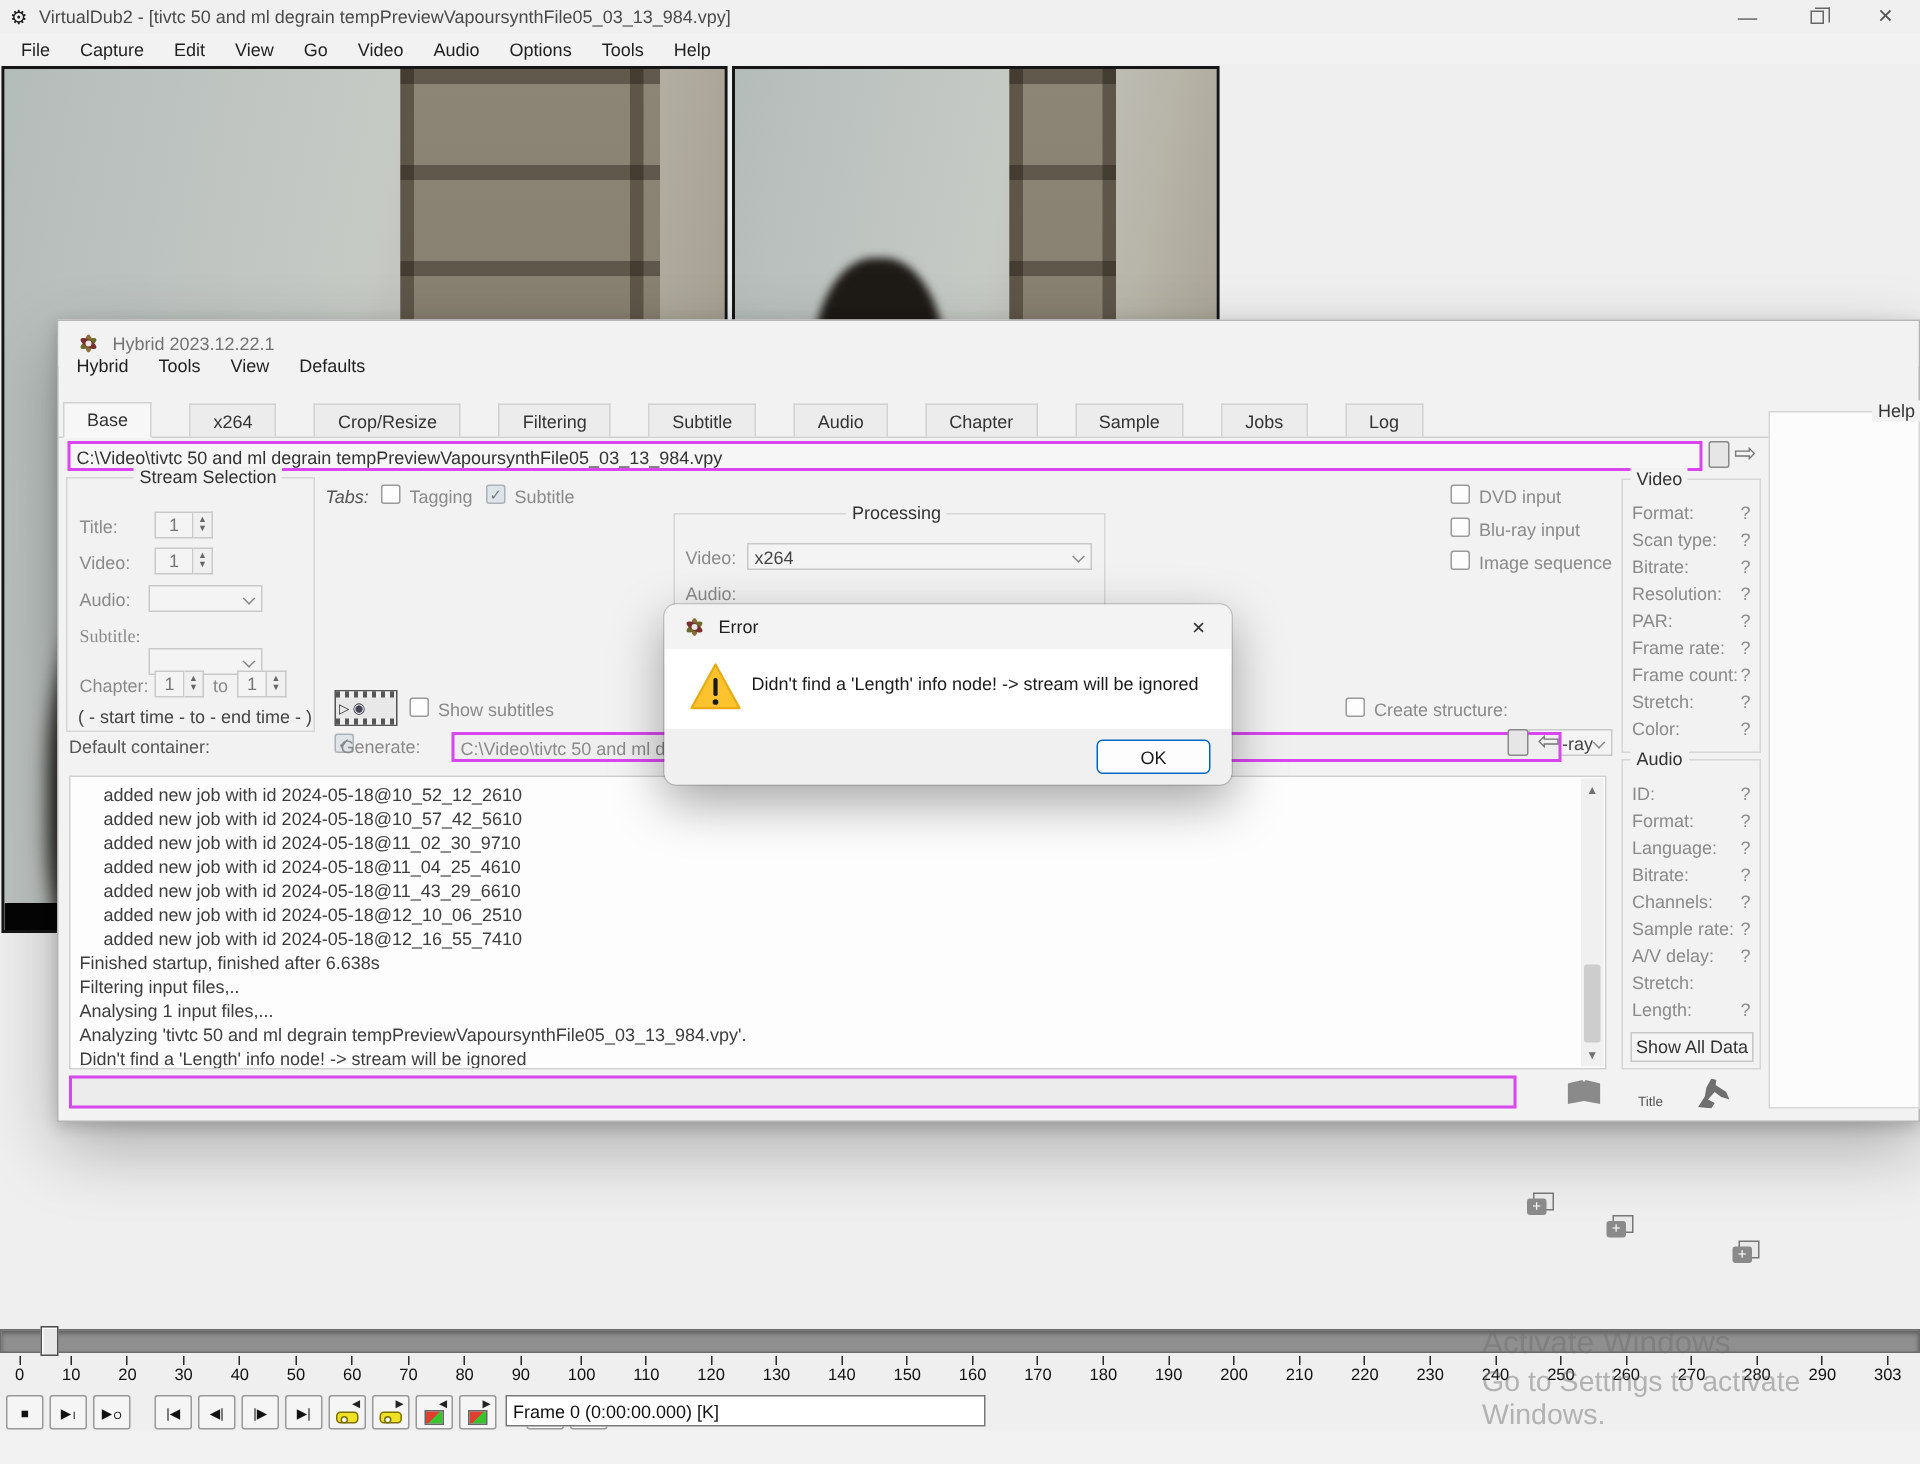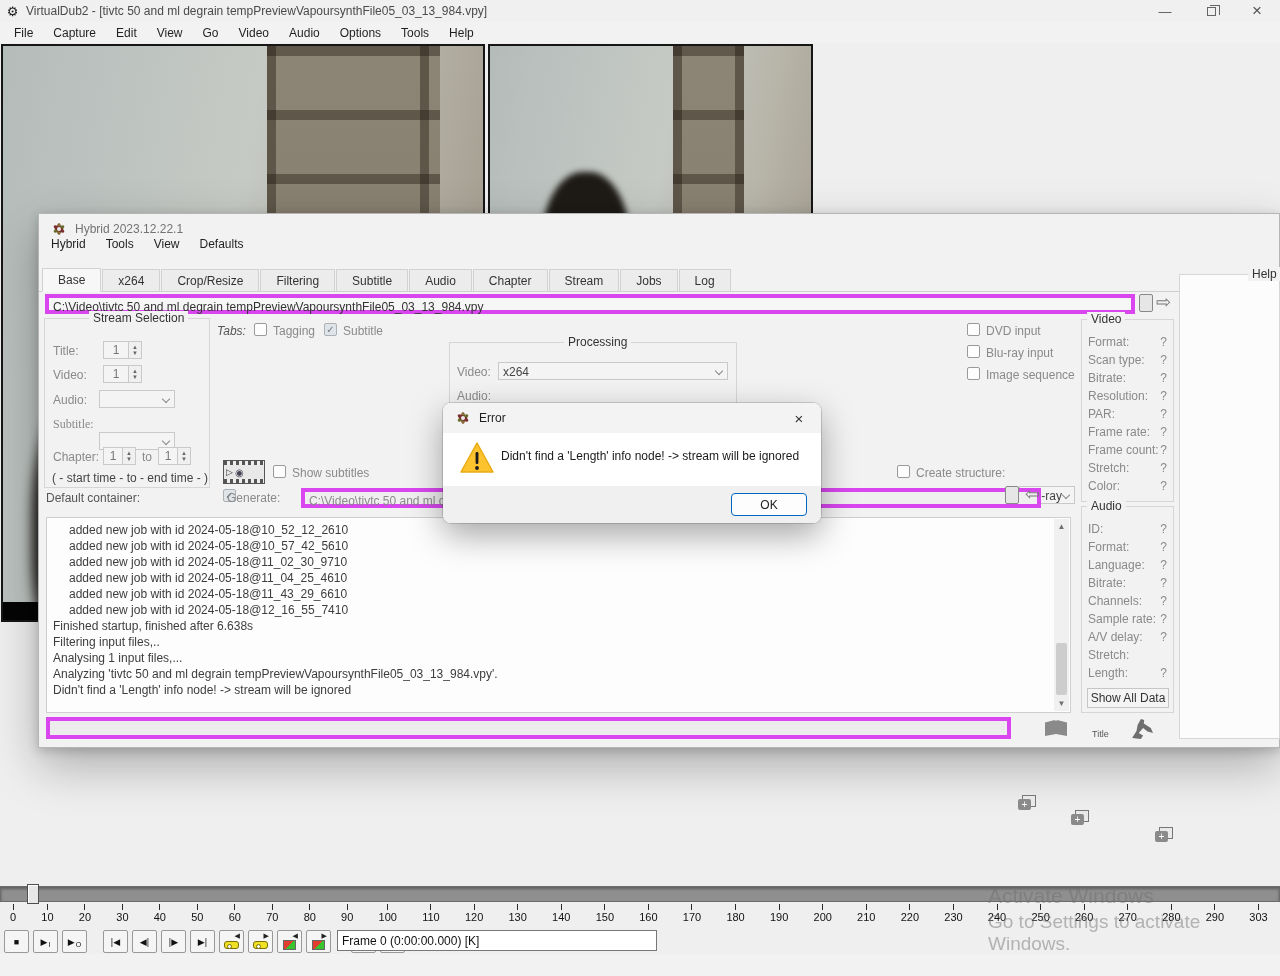--- a/index.html
+++ b/index.html
@@ -32,25 +32,25 @@
     background:repeating-linear-gradient(to bottom, rgba(60,52,40,.55) 0 10px, rgba(140,130,112,.25) 10px 64px); }
   .blob { position:absolute; }
   .blackbar { position:absolute; left:0; right:0; bottom:0; height:18px; background:#050505; }
 
   
   .hybrid { left:38px; top:213px; width:1242px; height:535px; background:#f2f2f2;
     border:1px solid #b5b5b5; box-shadow:0 18px 45px rgba(0,0,0,.28), 0 3px 10px rgba(0,0,0,.18); }
   .hy-titlebar { left:0; top:0; width:100%; height:30px; display:flex; align-items:center; background:#f2f2f2; }
   .hy-title { margin-left:8px; color:#737373; }
   .hy-menubar { left:0; top:18px; width:100%; height:24px; display:flex; align-items:center; padding-left:2px; color:#4a4a4a; }
-  .hy-tabbar { left:0; top:54px; width:1142px; height:24px; border-bottom:1px solid #cfcfcf; padding-left:3px; display:flex; align-items:flex-end; }
+  .hy-tabbar { left:0; top:54px; width:1142px; height:24px; border-bottom:1px solid #cfcfcf; padding-left:3px; display:flex; align-items:flex-end;gap:24px; }
   .tab { height:22px; padding:0 15px; display:flex; align-items:center; background:#ececec; border:1px solid #d2d2d2; border-bottom:none; color:#333; margin-right:1px; }
   .tab.active { background:#f7f7f7; height:24px; border-bottom:1px solid #f7f7f7; margin-bottom:-1px; }
 
-  .sunken { background:#f6f6f6; border:4px solid #d946ef; }
+  .sunken { background:#f6f6f6; border:2px solid #d946ef; }
   .field-text { padding:2px 4px; color:#333; white-space:nowrap; overflow:hidden; }
   .gb { border:1px solid #d6d6d6; }
   .gb-legend { position:absolute; top:-8px; background:#f2f2f2; padding:0 4px; color:#333; }
 
   .lbl { color:#3c3c3c; white-space:nowrap; }
   .dis { color:#8a8a8a; }
 
   .spin { display:flex; }
   .spin .val { width:26px; height:18px; background:#f4f4f4; border:1px solid #c9c9c9; text-align:center; line-height:17px; color:#777; }
   .spin .arrows { width:13px; height:18px; border:1px solid #c9c9c9; border-left:none; background:#f0f0f0; display:flex; flex-direction:column; align-items:center; justify-content:center; font-size:6px; color:#666; line-height:6px; }
@@ -198,21 +198,21 @@
       </div>
 
     <div class="abs hy-tabbar">
       <span class="tab active">Base</span>
       <span class="tab">x264</span>
       <span class="tab">Crop/Resize</span>
       <span class="tab">Filtering</span>
       <span class="tab">Subtitle</span>
       <span class="tab">Audio</span>
       <span class="tab">Chapter</span>
-      <span class="tab">Stream</span>
+      <span class="tab">Sample</span>
       <span class="tab">Jobs</span>
       <span class="tab">Log</span>
     </div>
 
     <div class="abs sunken" style="left:6px; top:80px; width:1090px; height:20px;">
       <div class="field-text">C:\Video\tivtc 50 and ml degrain tempPreviewVapoursynthFile05_03_13_984.vpy</div>
     </div>
     <div class="abs" style="left:1100px; top:80px; width:14px; height:18px; border:1px solid #888; background:#e6e6e6; border-radius:2px;"></div>
     <div class="abs arrow-glyph" style="left:1117px; top:79px;">⇨</div>
 
@@ -308,20 +308,21 @@
 
     <div class="abs" style="left:7px; top:303px; width:1025px; height:196px; background:#fdfdfd; border:1px solid #cfcfcf; overflow:hidden;">
       <div class="loglines" style="padding:4px 20px 0 6px;">
         <div>
 
         <div class="log-indent">added new job with id 2024-05-18@10_52_12_2610</div>
             <div class="log-indent">added new job with id 2024-05-18@10_57_42_5610</div>
             <div class="log-indent">added new job with id 2024-05-18@11_02_30_9710</div>
             <div class="log-indent">added new job with id 2024-05-18@11_04_25_4610</div>
             <div class="log-indent">added new job with id 2024-05-18@11_43_29_6610</div>
+            <div class="log-indent">added new job with id 2024-05-18@12_10_06_2510</div>
             <div class="log-indent">added new job with id 2024-05-18@12_16_55_7410</div>
           </div>
         <div>Finished startup, finished after 6.638s</div>
         <div>Filtering input files,..</div>
         <div>Analysing 1 input files,...</div>
         <div>Analyzing 'tivtc 50 and ml degrain tempPreviewVapoursynthFile05_03_13_984.vpy'.</div>
         <div>Didn't find a 'Length' info node! -&gt; stream will be ignored</div>
       </div>
       <div class="scrollbar">
         <div class="sb-arrow" style="top:0;">▲</div>

